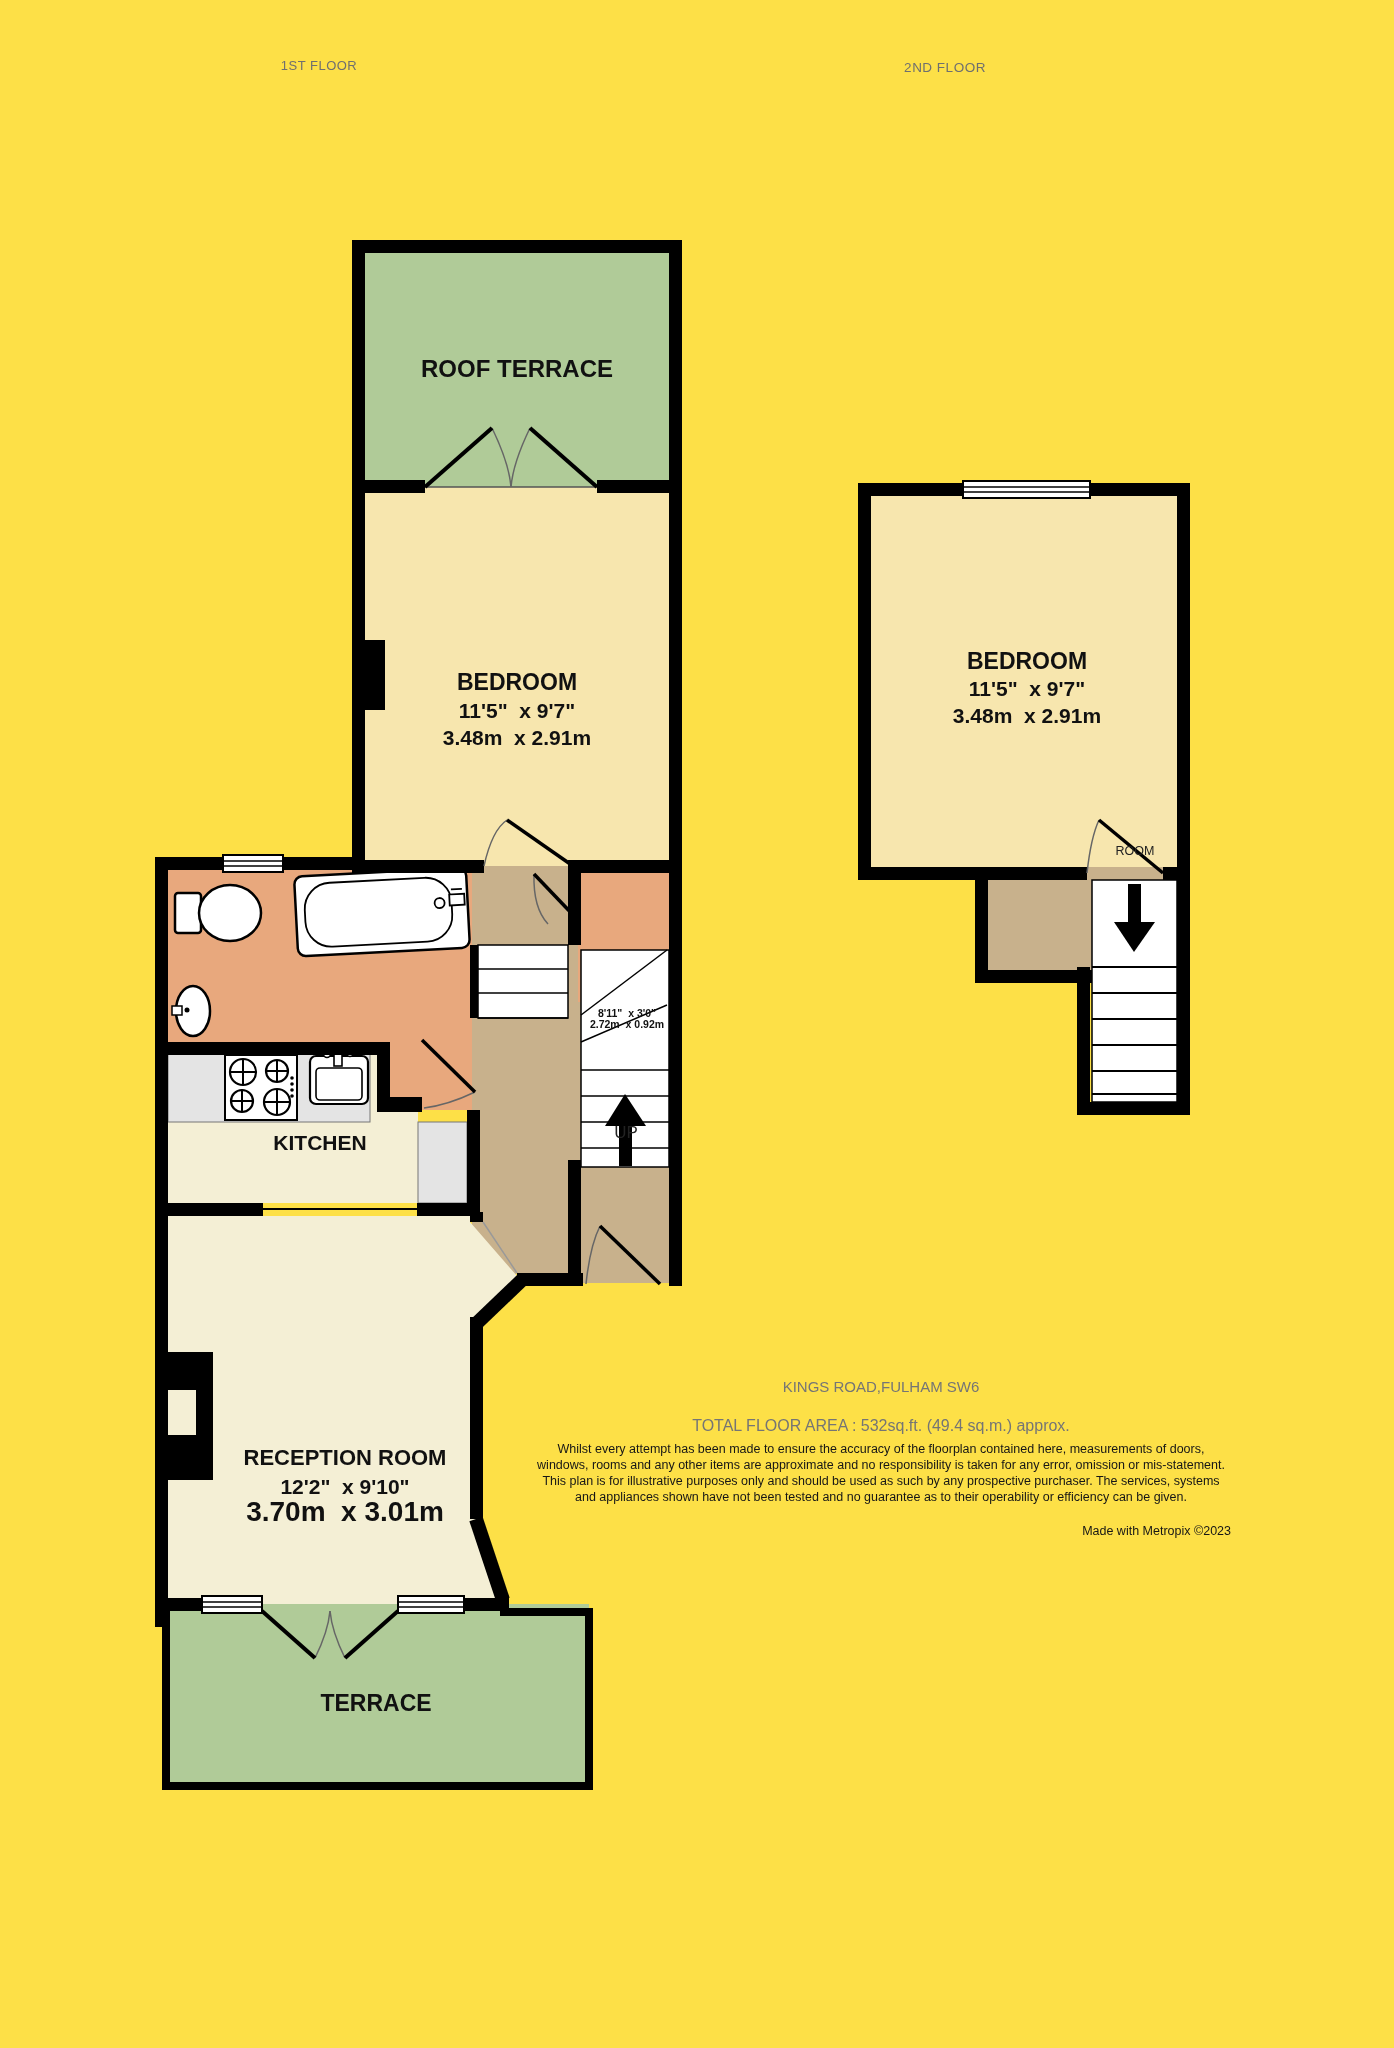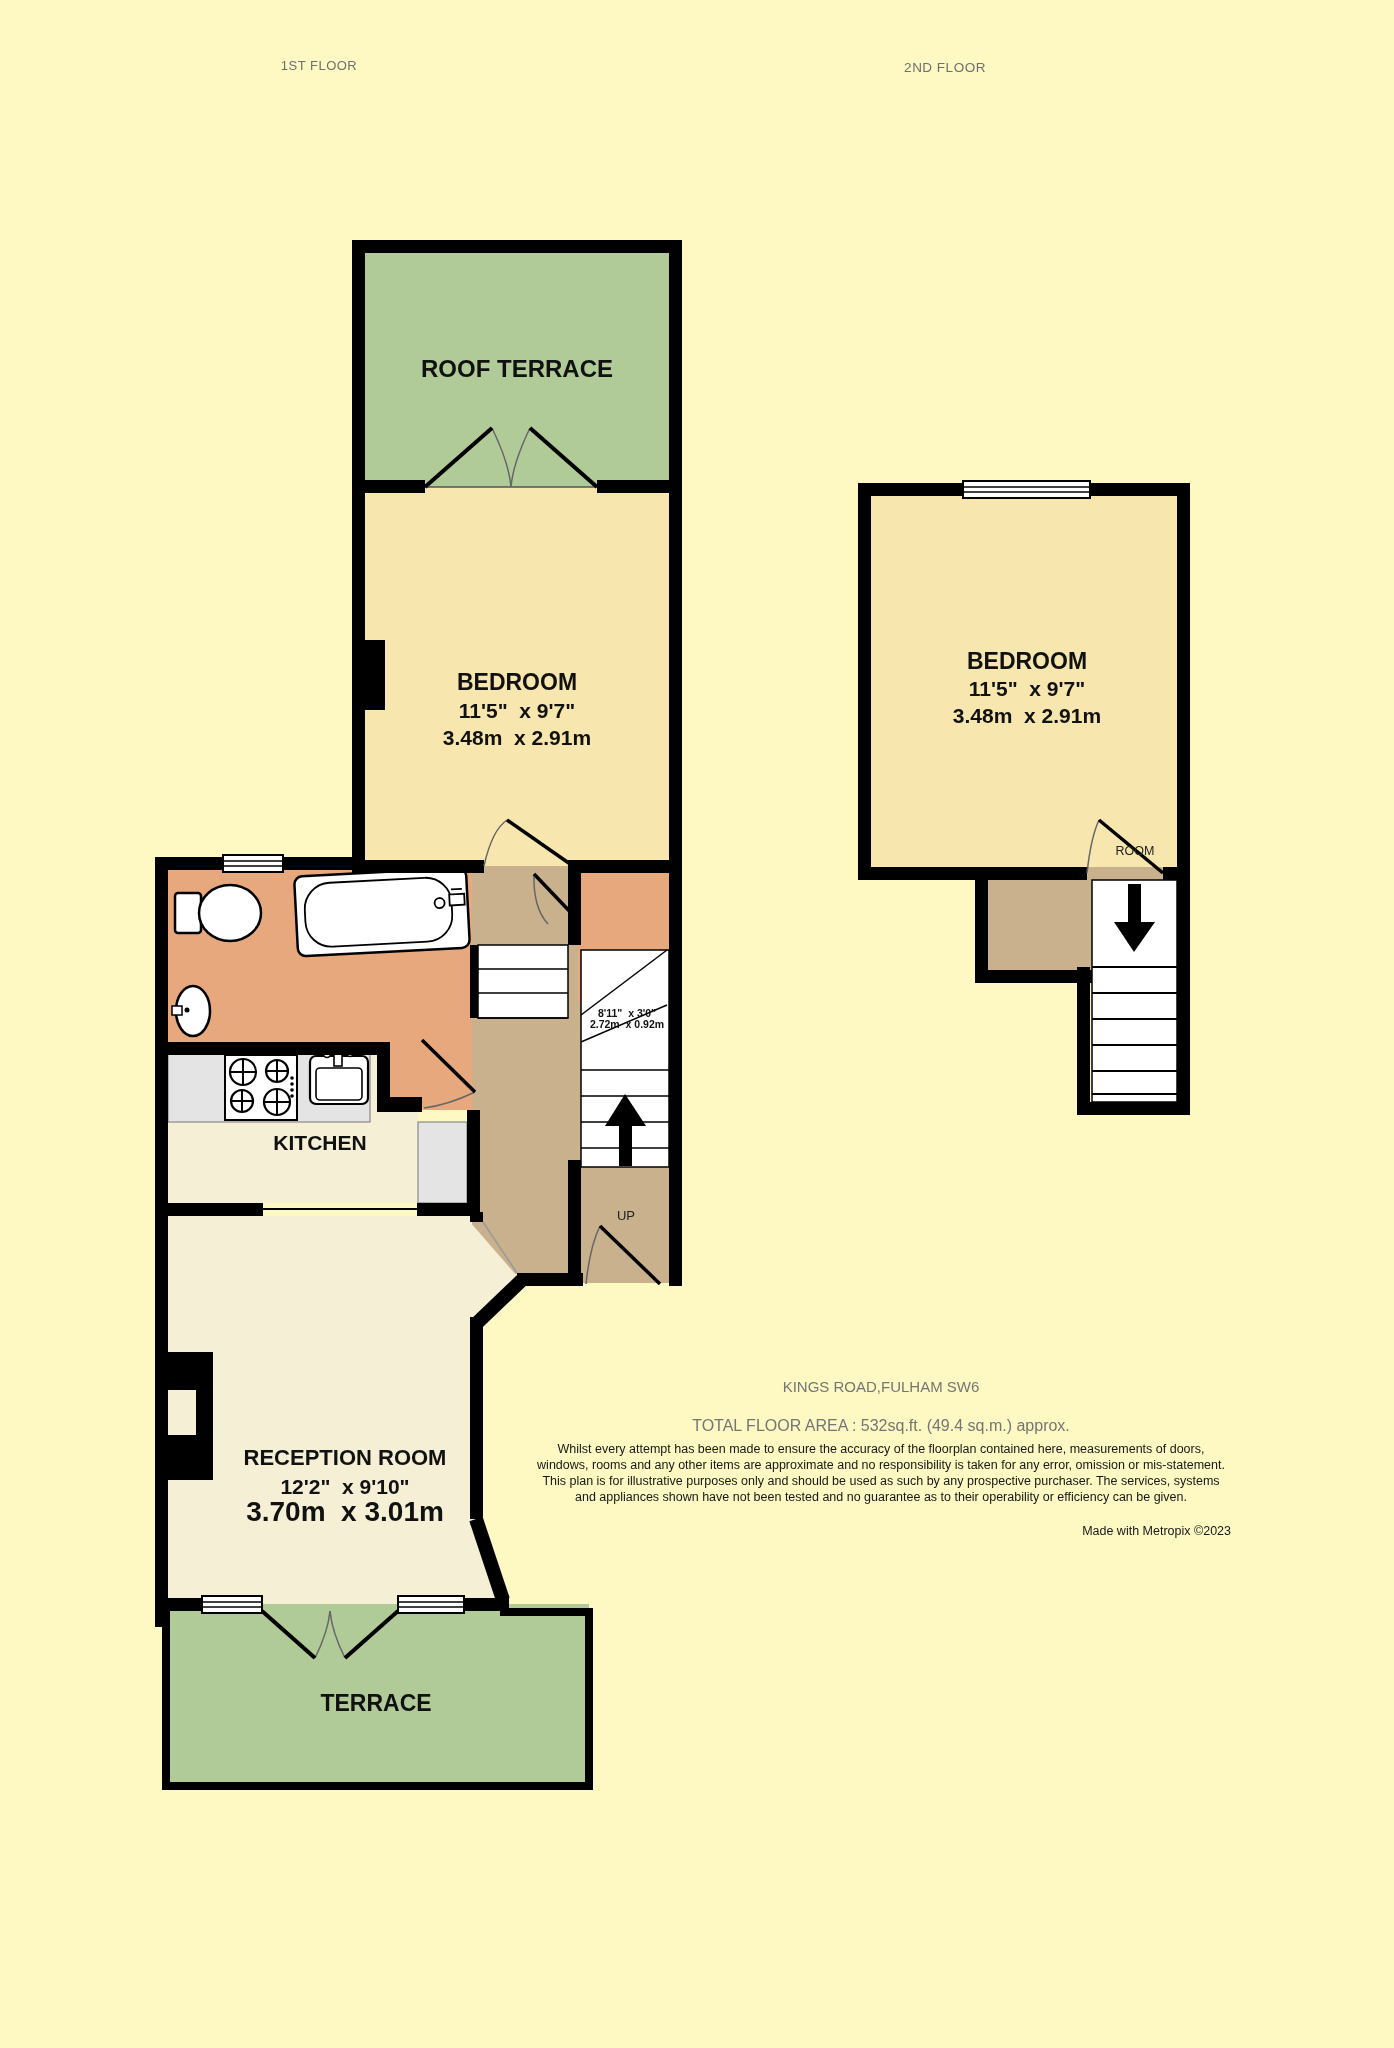--- a/index.html
+++ b/index.html
@@ -1,16 +1,16 @@
 <!DOCTYPE html>
 <html><head>
 <meta charset="utf-8">
 <style>
   html,body{margin:0;padding:0;background:#fff;}
-  #page{position:relative;width:1394px;height:2048px;background:#fef9c3;overflow:hidden;
+  #page{position:relative;width:1394px;height:2048px;background:#fde047;overflow:hidden;
         font-family:"Liberation Sans",sans-serif;}
   #plan-svg{position:absolute;left:0;top:0;}
   .lbl{position:absolute;transform:translate(-50%,-50%);white-space:pre;color:#111;
        font-family:"Liberation Sans",sans-serif;line-height:1;}
   .b{font-weight:bold;}
   .gray{color:#757575;}
   .floorlbl{color:#6f6f6f;letter-spacing:.5px;}
   #disclaimer{position:absolute;left:531px;top:1441px;width:700px;text-align:center;
        font-size:12.5px;line-height:1.28;color:#161616;font-family:"Liberation Sans",sans-serif;}
   #credit{position:absolute;left:531px;top:1524px;width:700px;text-align:right;
@@ -259,21 +259,21 @@
 <div class="lbl b" style="left:517px;top:710px;font-size:21px">11'5"  x 9'7"</div>
 <div class="lbl b" style="left:517px;top:737px;font-size:21px">3.48m  x 2.91m</div>
 
 <div class="lbl b" style="left:1027px;top:661px;font-size:23px">BEDROOM</div>
 <div class="lbl b" style="left:1027px;top:688px;font-size:21px">11'5"  x 9'7"</div>
 <div class="lbl b" style="left:1027px;top:715px;font-size:21px">3.48m  x 2.91m</div>
 
 <div class="lbl" style="left:1135px;top:851px;font-size:12.5px;color:#222">ROOM</div>
 <div class="lbl b" style="left:627px;top:1013px;font-size:10.5px">8'11"  x 3'0"</div>
 <div class="lbl b" style="left:627px;top:1024px;font-size:10.5px">2.72m  x 0.92m</div>
-<div class="lbl" style="left:626px;top:1215px;font-size:13px;color:#222">UP</div>
+<div class="lbl" style="left:626px;top:1132px;font-size:17px;color:#222">UP</div>
 
 <div class="lbl b" style="left:320px;top:1142px;font-size:21px">KITCHEN</div>
 
 <div class="lbl b" style="left:345px;top:1458px;font-size:22px">RECEPTION ROOM</div>
 <div class="lbl b" style="left:345px;top:1486px;font-size:21px">12'2"  x 9'10"</div>
 <div class="lbl b" style="left:345px;top:1512px;font-size:28px">3.70m  x 3.01m</div>
 
 <div class="lbl b" style="left:376px;top:1703px;font-size:23px">TERRACE</div>
 
 <div class="lbl gray" style="left:881px;top:1386px;font-size:15px">KINGS ROAD,FULHAM SW6</div>

